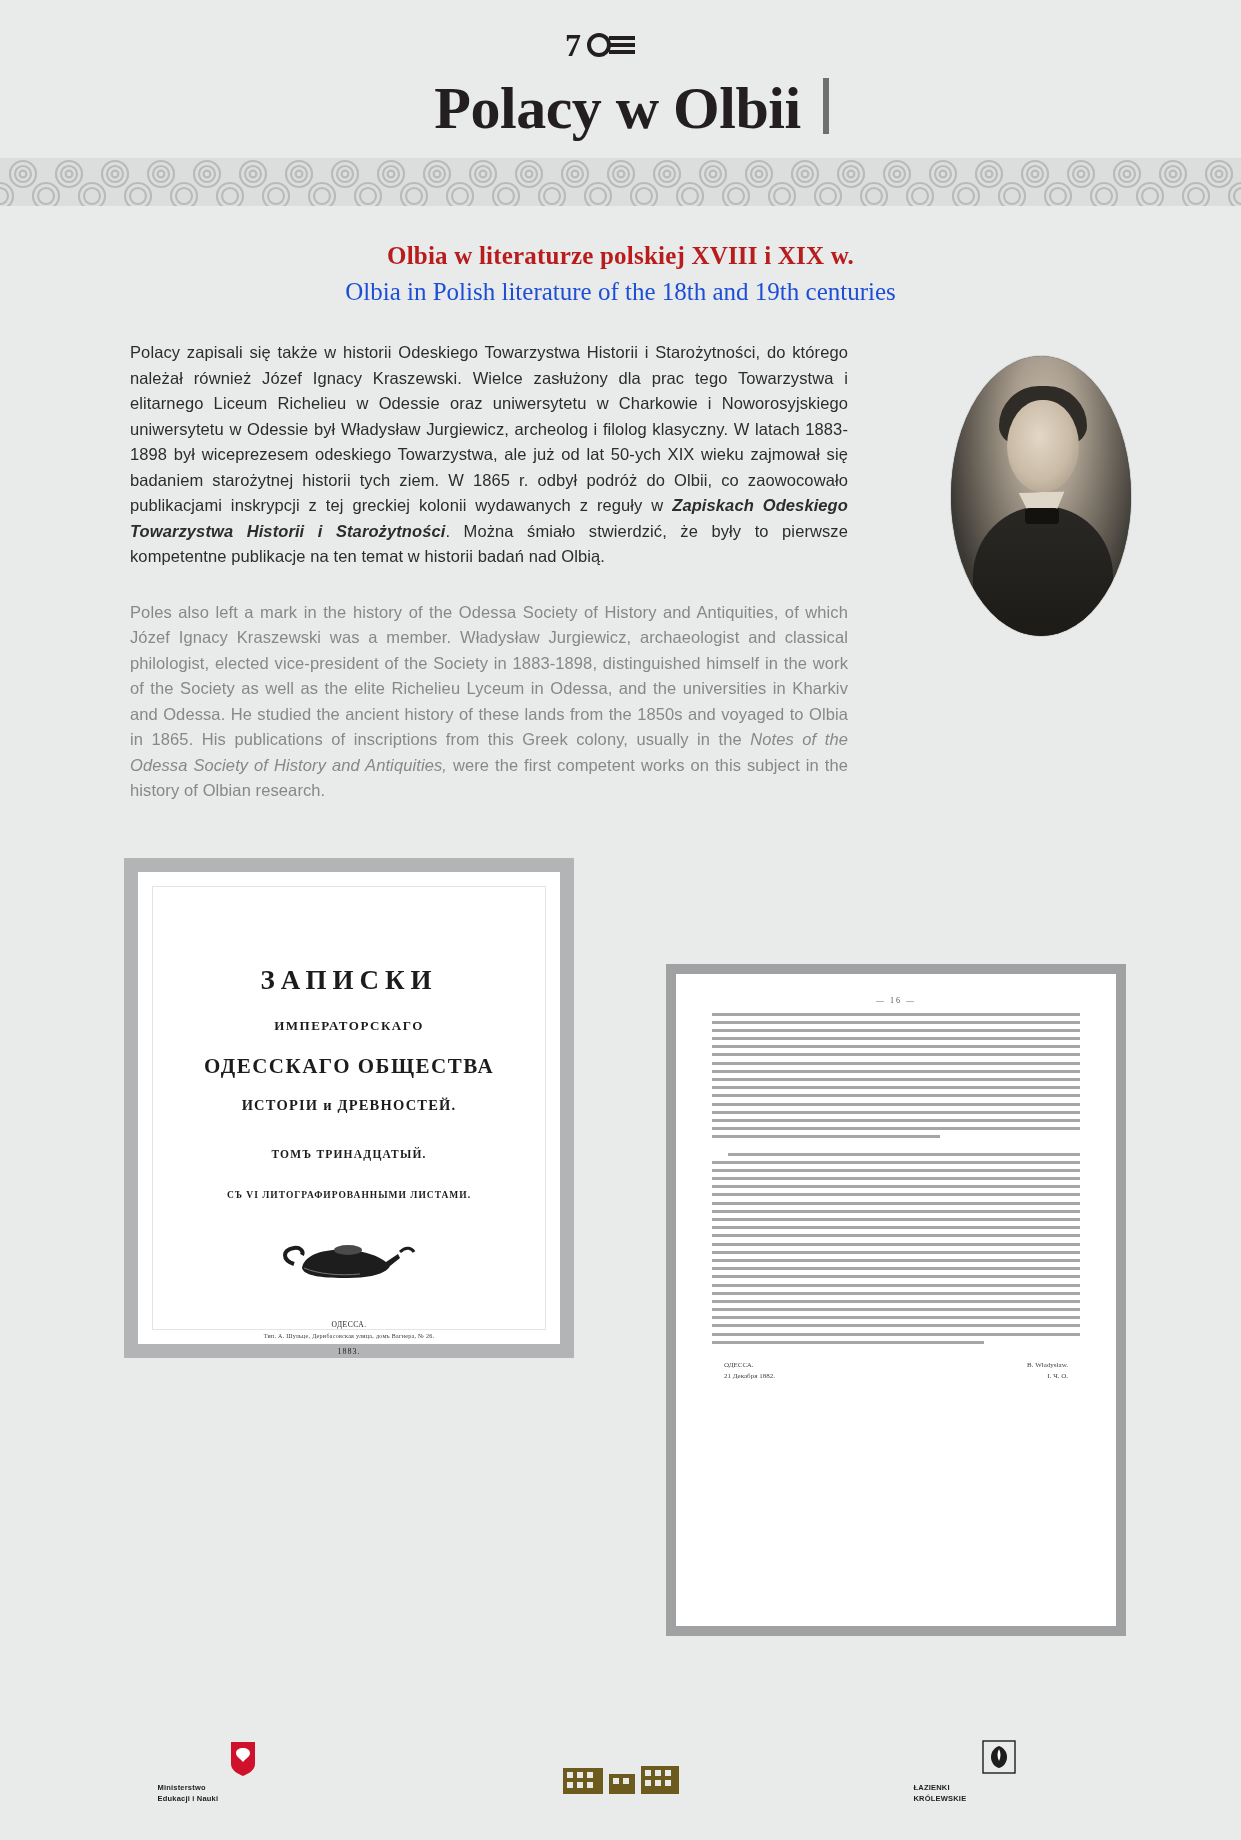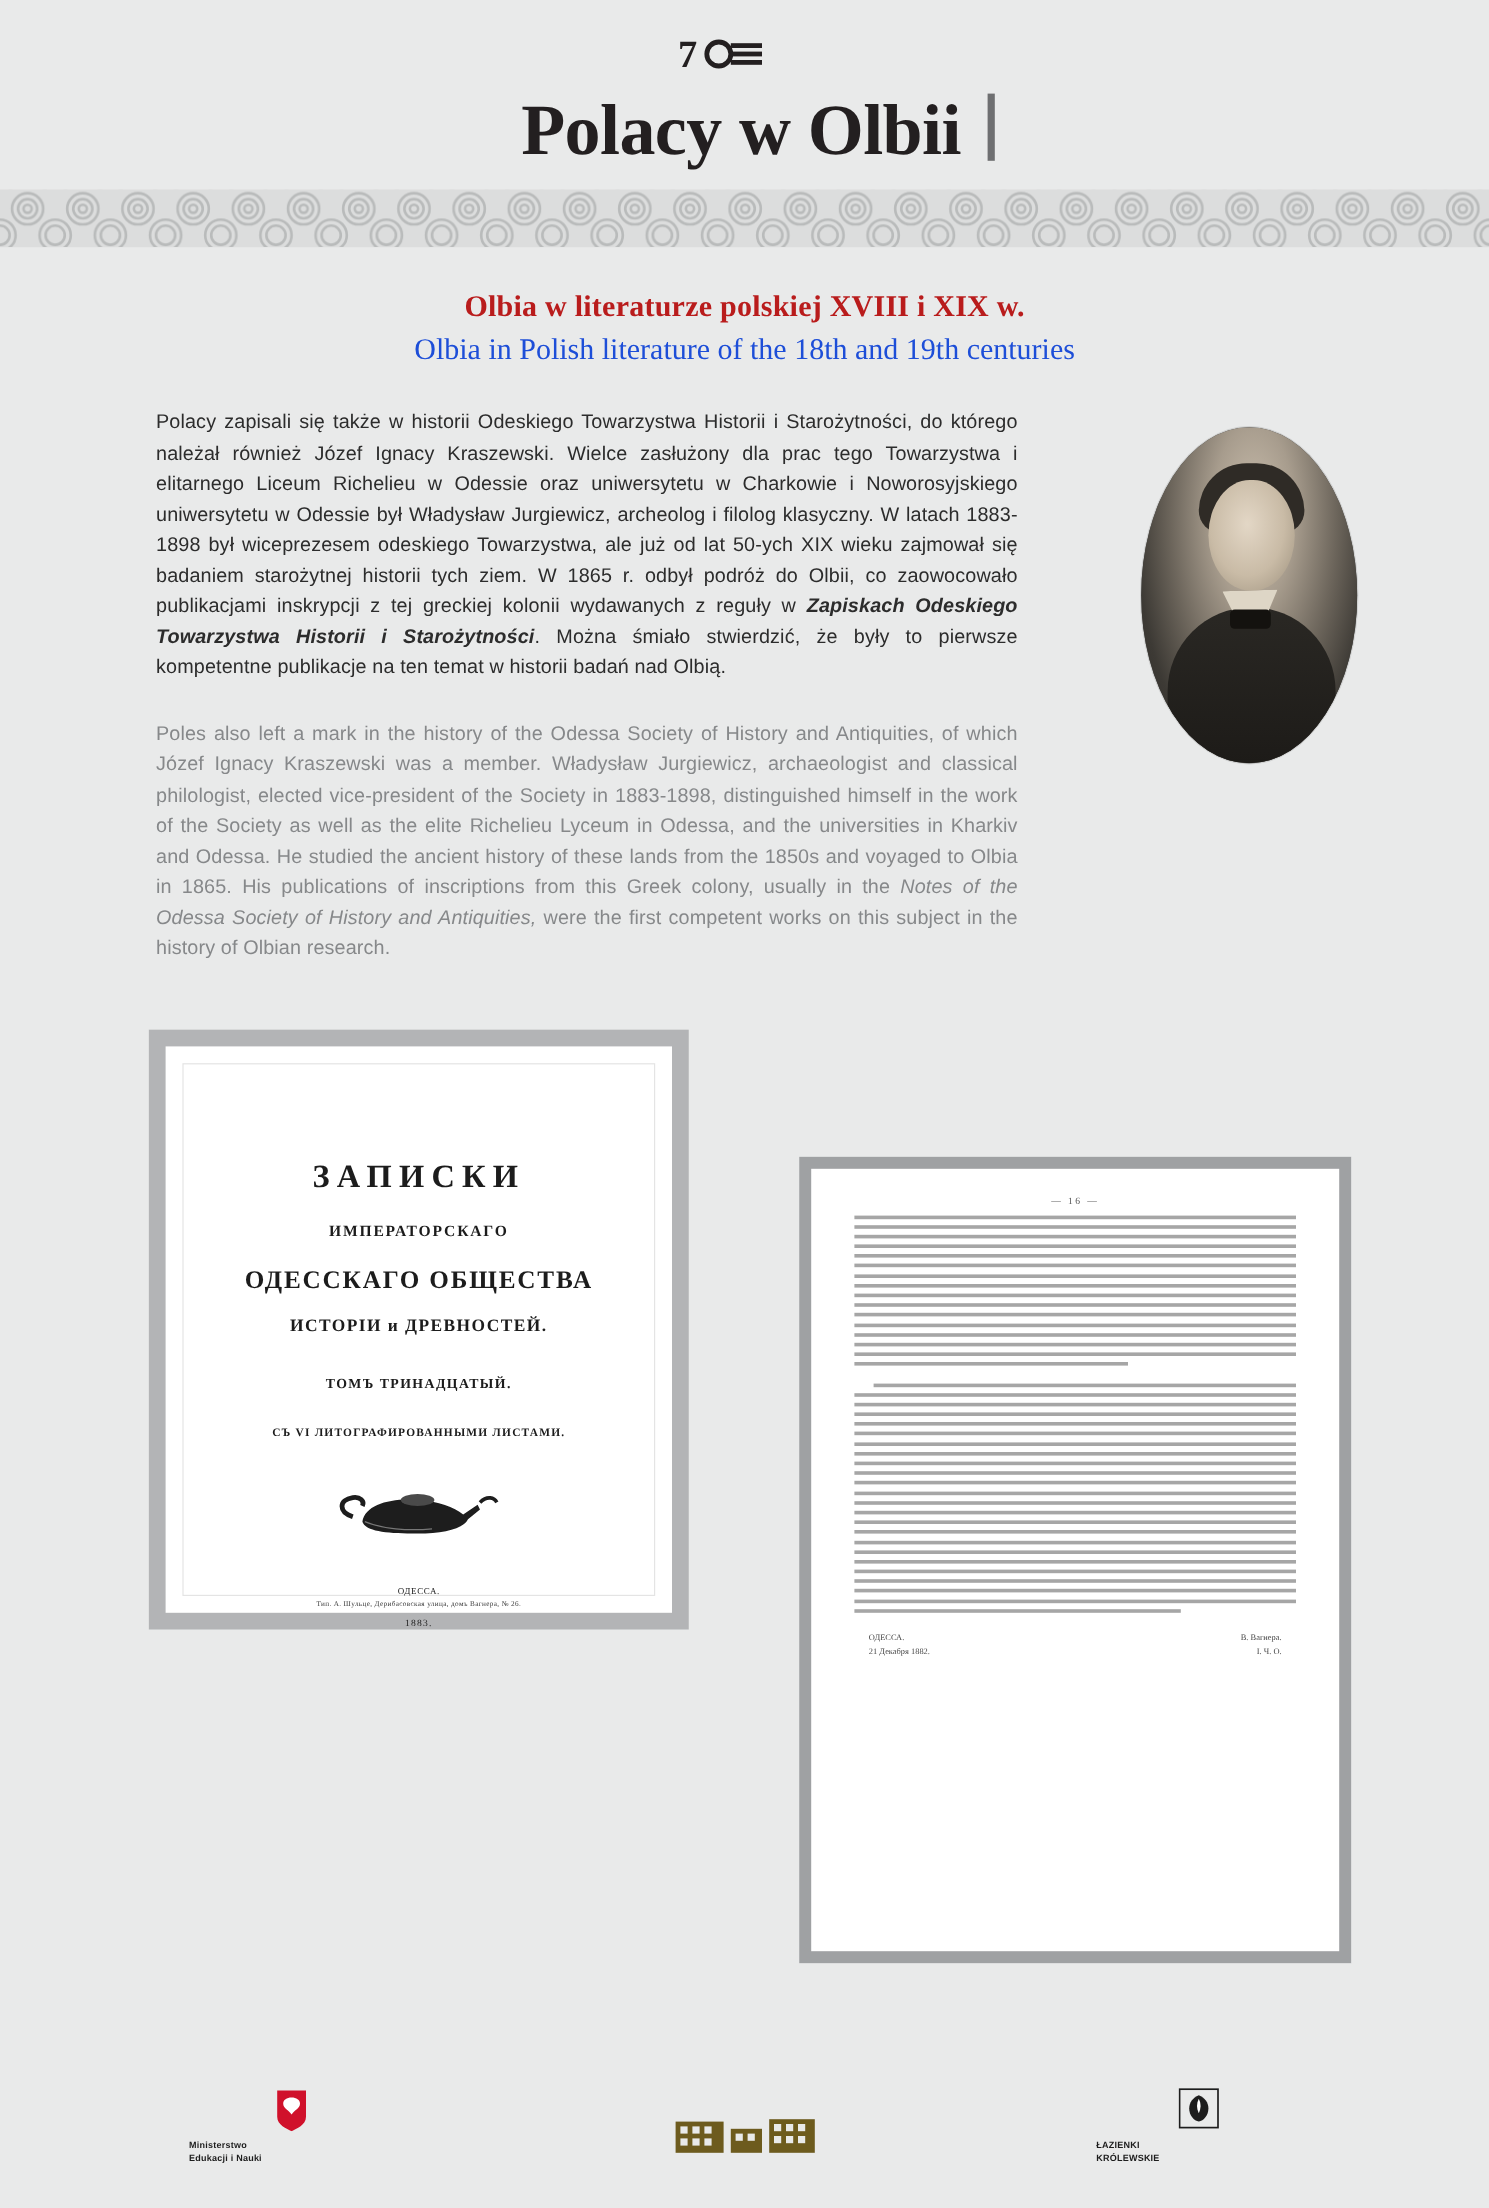--- a/index.html
+++ b/index.html
@@ -415,21 +415,21 @@
             <div class="ln"></div>
             <div class="ln"></div>
             <div class="ln" style="width:74%"></div>
         </div>
         <div class="scan-sign">
           <div class="left">
             <div>ОДЕССА.</div>
             <div>21 Декабря 1882.</div>
           </div>
           <div class="right">
-            <div>В. Вагнера.</div>
+            <div>В. Władysław.</div>
             <div>I. Ч. О.</div>
           </div>
         </div>
       </div>
     </div>
   </div>
 
   <div class="footer">
 
     <div class="foot-item">

